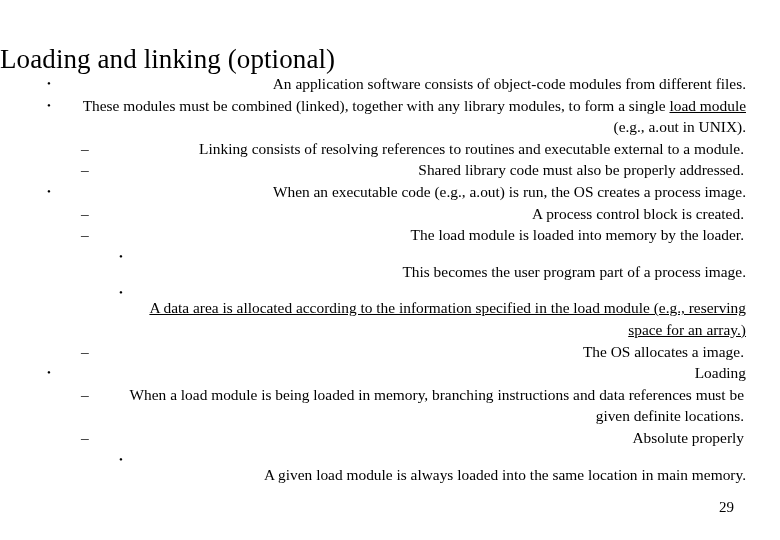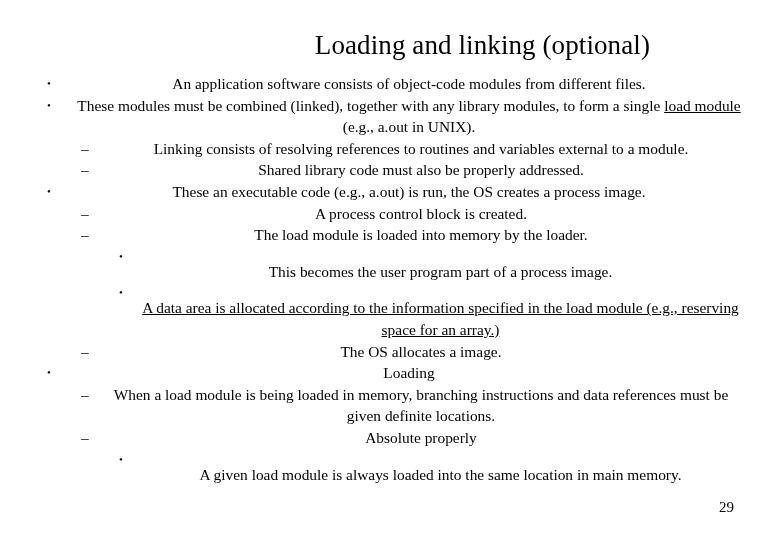--- a/index.html
+++ b/index.html
@@ -15,24 +15,24 @@
     overflow: hidden;
   }
   .slide {
     position: relative;
     width: 780px;
     height: 540px;
     box-sizing: border-box;
   }
   .slide-title {
     position: absolute;
-    top: 10px;
+    top: 24px;
     left: 0;
     width: 650px;
-    text-align: right;
+    text-align: left;
     font-size: 27px;
     line-height: 34px;
     font-weight: normal;
     letter-spacing: 0.1px;
     white-space: nowrap;
   }
   .body-block {
     position: absolute;
     top: 73px;
     left: 40px;
@@ -43,21 +43,21 @@
     align-items: flex-start;
     font-size: 15.4px;
     line-height: 21.6px;
   }
   .marker {
     flex: 0 0 auto;
     text-align: left;
   }
   .btext {
     flex: 1 1 auto;
-    text-align: center;
+    text-align: right;
   }
   
   .lvl1 > .marker {
     width: 32px;
     padding-left: 7px;
     box-sizing: border-box;
     font-size: 11px;
     line-height: 21.6px;
   }
   .lvl1 > .btext {
@@ -122,31 +122,31 @@
       <span class="btext">An application software consists of object-code modules from different files.</span>
     </div>
 
     <div class="bullet-row lvl1">
       <span class="marker">•</span>
       <span class="btext w-narrow-c"><span>These modules must be combined (linked), together with any library modules, to form a single </span><u class="ul">load module</u><span> (e.g., a.out in UNIX).</span></span>
     </div>
 
     <div class="bullet-row lvl2">
       <span class="marker">–</span>
-      <span class="btext">Linking consists of resolving references to routines and variables external to a module.</span>
+      <span class="btext">Linking consists of resolving references to routines and executable external to a module.</span>
     </div>
 
     <div class="bullet-row lvl2">
       <span class="marker">–</span>
       <span class="btext">Shared library code must also be properly addressed.</span>
     </div>
 
     <div class="bullet-row lvl1">
       <span class="marker">•</span>
-      <span class="btext">These an executable code (e.g., a.out) is run, the OS creates a process image.</span>
+      <span class="btext">When an executable code (e.g., a.out) is run, the OS creates a process image.</span>
     </div>
 
     <div class="bullet-row lvl2">
       <span class="marker">–</span>
       <span class="btext">A process control block is created.</span>
     </div>
 
     <div class="bullet-row lvl2">
       <span class="marker">–</span>
       <span class="btext">The load module is loaded into memory by the loader.</span>

